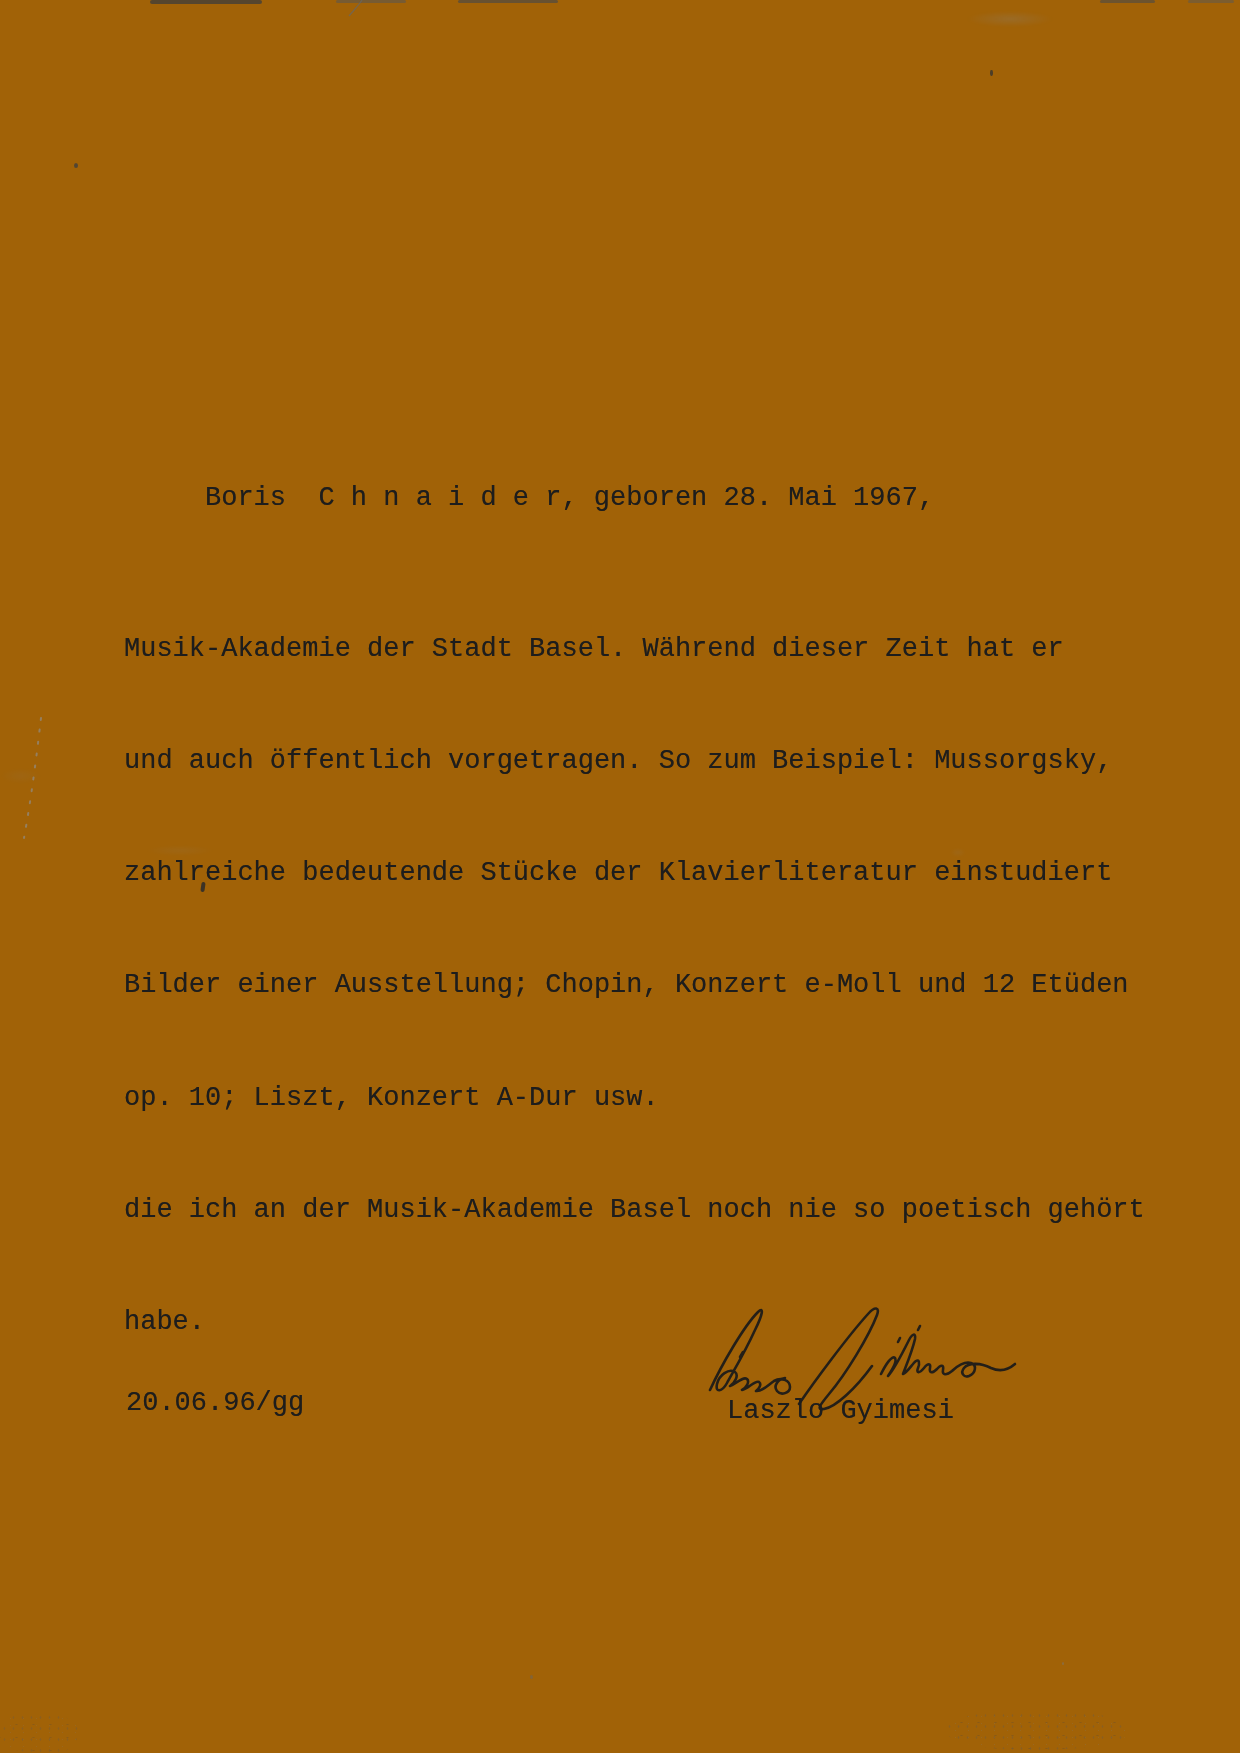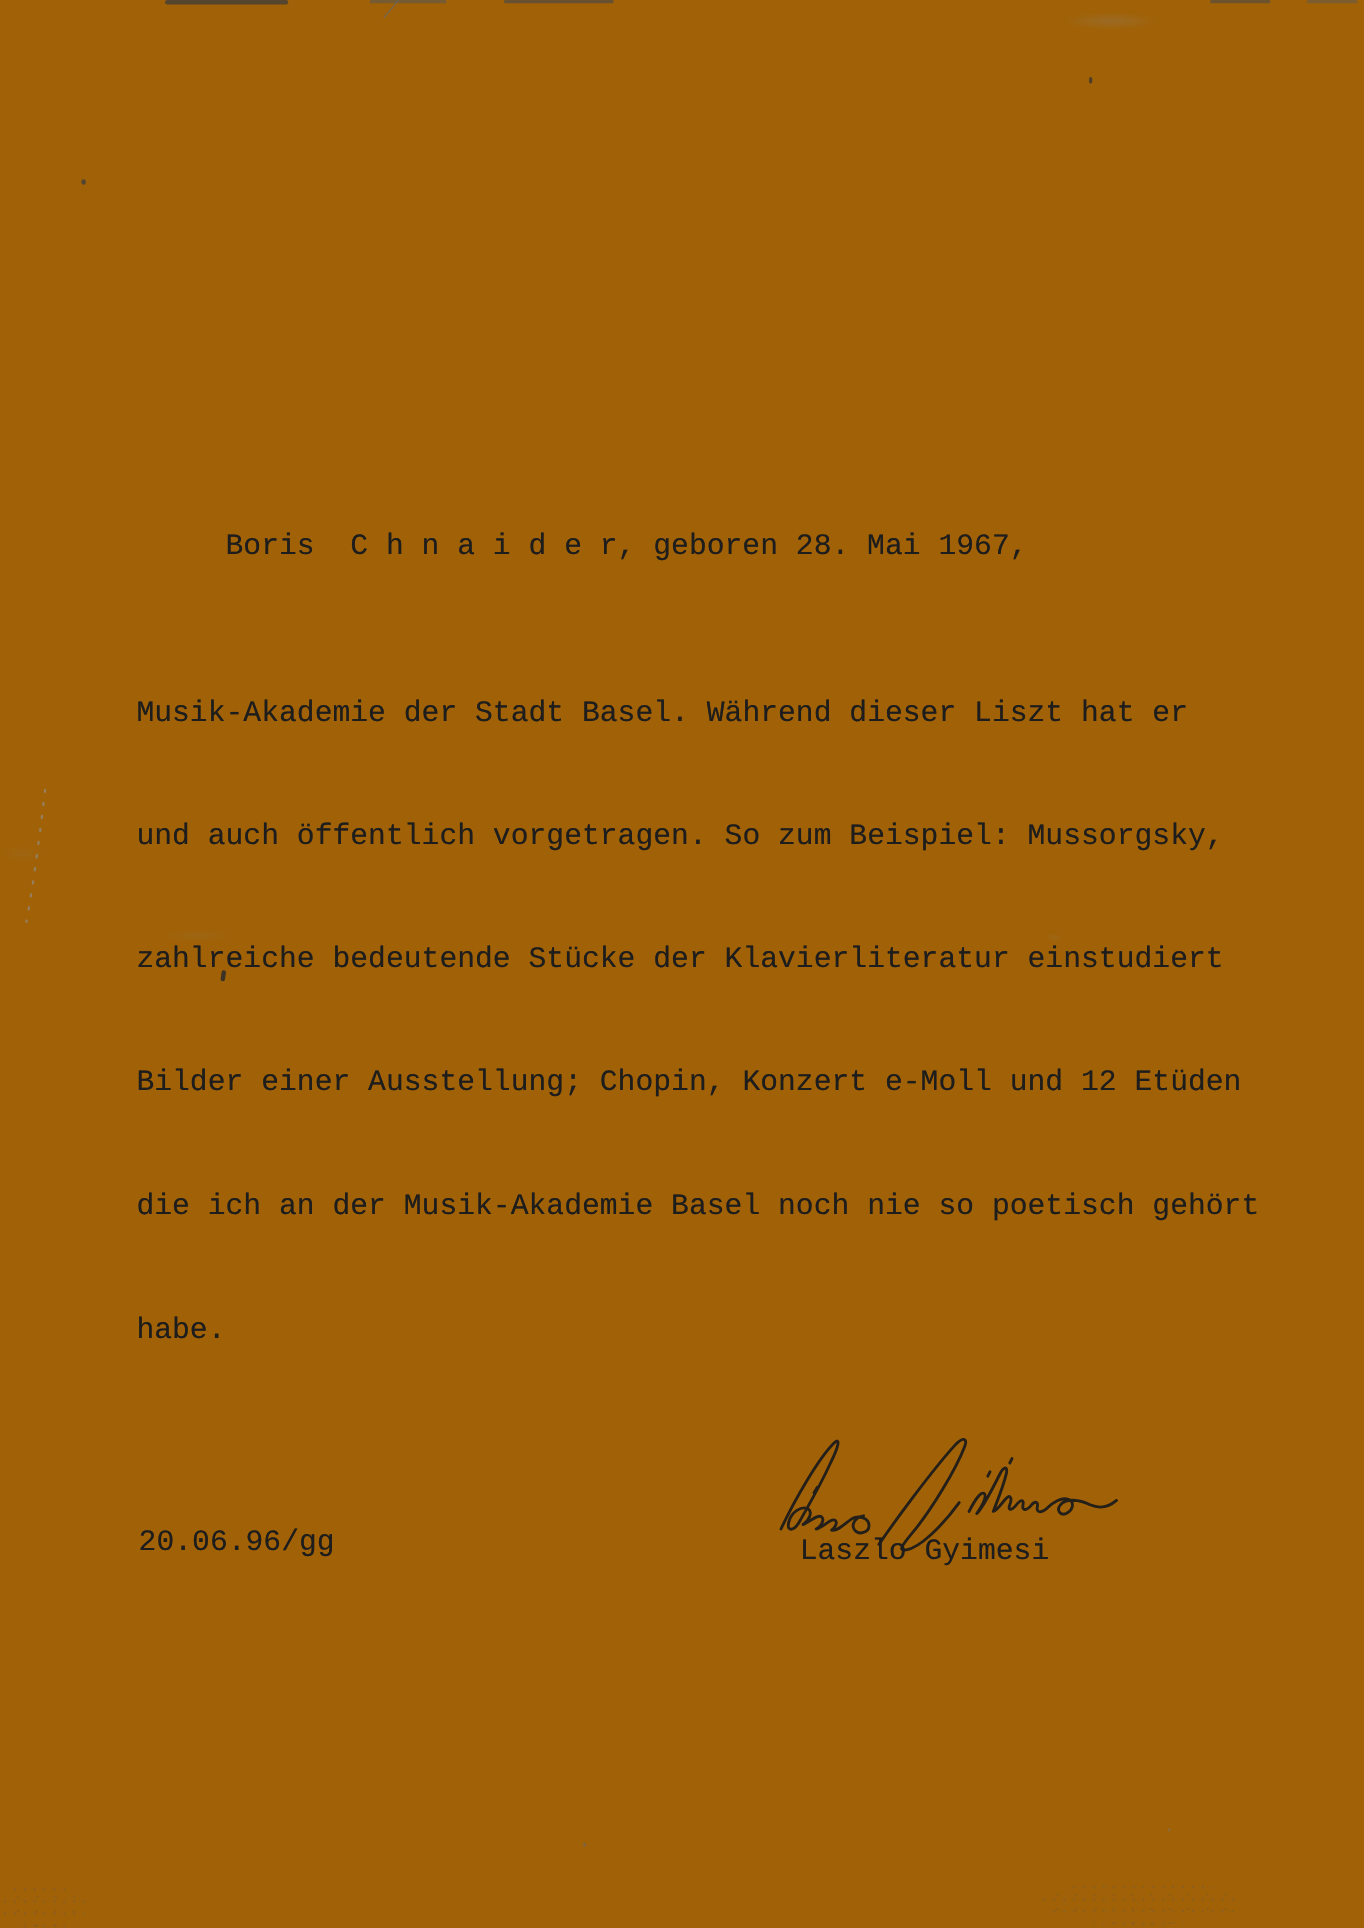--- a/index.html
+++ b/index.html
@@ -86,24 +86,25 @@
     <path d="M21,6 C17,40 12,82 4,126" stroke="#8f8f8f" stroke-width="2" stroke-dasharray="2 10" fill="none" opacity=".65" stroke-linecap="round"></path>
   </svg>
   <div class="art apostrophe"></div>
   <div class="art smudge sm2"></div>
   <div class="art smudge sm3"></div>
   <div class="art smudge sm4"></div>
 
   <div class="mono heading">Boris  C h n a i d e r, geboren 28. Mai 1967,</div>
 
   <div class="mono body-block">
-    <div>Musik-Akademie der Stadt Basel. Während dieser Liszt hat er</div>
+    <div>Musik-Akademie der Stadt Basel. Während dieser Zeit hat er</div>
     <div>und auch öffentlich vorgetragen. So zum Beispiel: Mussorgsky,</div>
     <div>zahlreiche bedeutende Stücke der Klavierliteratur einstudiert</div>
     <div>Bilder einer Ausstellung; Chopin, Konzert e-Moll und 12 Etüden</div>
+    <div>op. 10; Liszt, Konzert A-Dur usw.</div>
     <div>die ich an der Musik-Akademie Basel noch nie so poetisch gehört</div>
     <div>habe.</div>
     
     
     
     
     
   </div>
 
   <div class="mono date-ref">20.06.96/gg</div>

